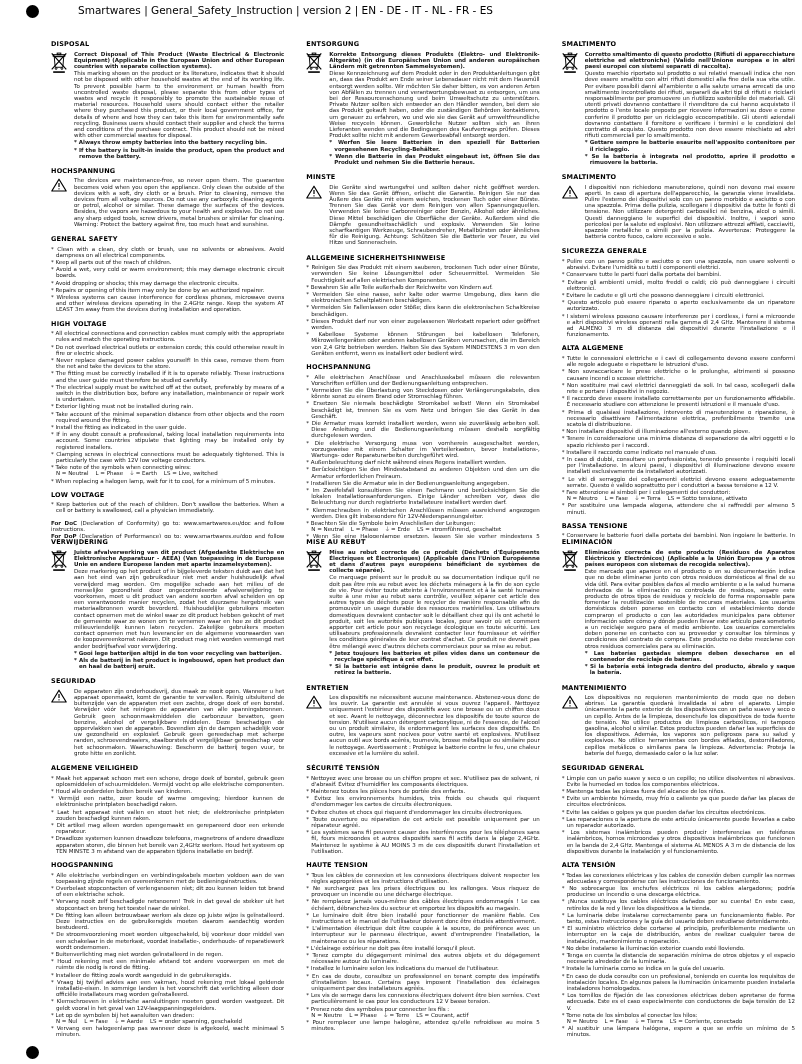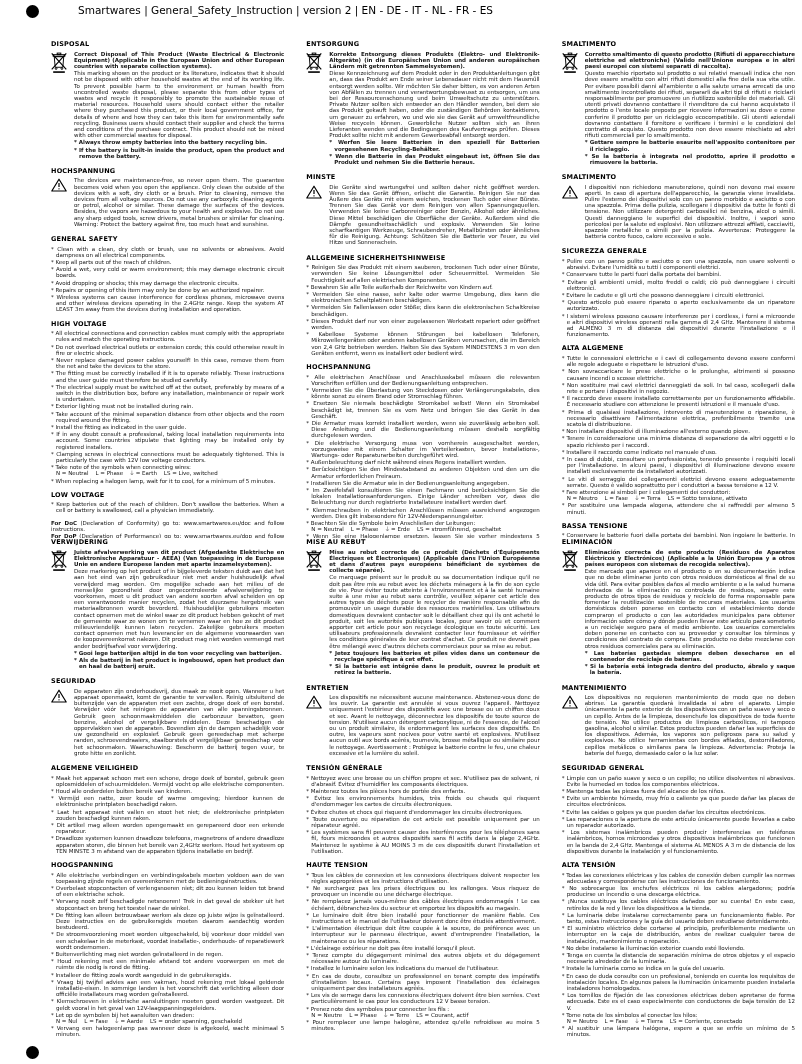--- a/index.html
+++ b/index.html
@@ -361,21 +361,21 @@
             <svg viewBox="0 0 24 21" xmlns="http://www.w3.org/2000/svg">
               <path d="M12 1.8 L22.8 19.5 L1.2 19.5 Z" fill="none" stroke="#000" stroke-width="1.8" stroke-linejoin="round"></path>
               <rect x="11.1" y="7.5" width="1.8" height="6" fill="#000"></rect>
               <circle cx="12" cy="16.3" r="1.1" fill="#000"></circle>
             </svg>
           </div>
           <div class="txtcol">
             <p class="t plain">Les dispositifs ne nécessitent aucune maintenance. Abstenez-vous donc de les ouvrir. La garantie est annulée si vous ouvrez l'appareil. Nettoyez uniquement l'extérieur des dispositifs avec une brosse ou un chiffon doux et sec. Avant le nettoyage, déconnectez les dispositifs de toute source de tension. N'utilisez aucun détergent carboxylique, ni de l'essence, de l'alcool ou un produit similaire, ils endommagent les surfaces des dispositifs. En outre, les vapeurs sont nocives pour votre santé et explosives. N'utilisez aucun outil aux bords acérés, tournevis, brosse métallique ou similaire pour le nettoyage. Avertissement : Protégez la batterie contre le feu, une chaleur excessive et la lumière du soleil.</p>
           </div>
         </div>
-        <div class="hd">TENSIÓN GÉNÉRALE</div>
+        <div class="hd">SÉCURITÉ TENSIÓN</div>
         <div class="sec">
           <div class="txtcol">
             <p class="t bullet">* Nettoyez avec une brosse ou un chiffon propre et sec. N'utilisez pas de solvant, ni d'abrasif. Évitez d'humidifier les composants électriques.</p>
             <p class="t bullet">* Maintenez toutes les pièces hors de portée des enfants.</p>
             <p class="t bullet">* Évitez les environnements humides, très froids ou chauds qui risquent d'endommager les cartes de circuits électroniques.</p>
             <p class="t bullet">* Évitez chutes et chocs qui risquent d'endommager les circuits électroniques.</p>
             <p class="t bullet">* Toute ouverture ou réparation de cet article est possible uniquement par un réparateur agréé.</p>
             <p class="t bullet">* Les systèmes sans fil peuvent causer des interférences pour les téléphones sans fil, fours microondes et autres dispositifs sans fil actifs dans la plage 2,4GHz. Maintenez le système à AU MOINS 3 m de ces dispositifs durant l'installation et l'utilisation.</p>
           </div>
         </div>

